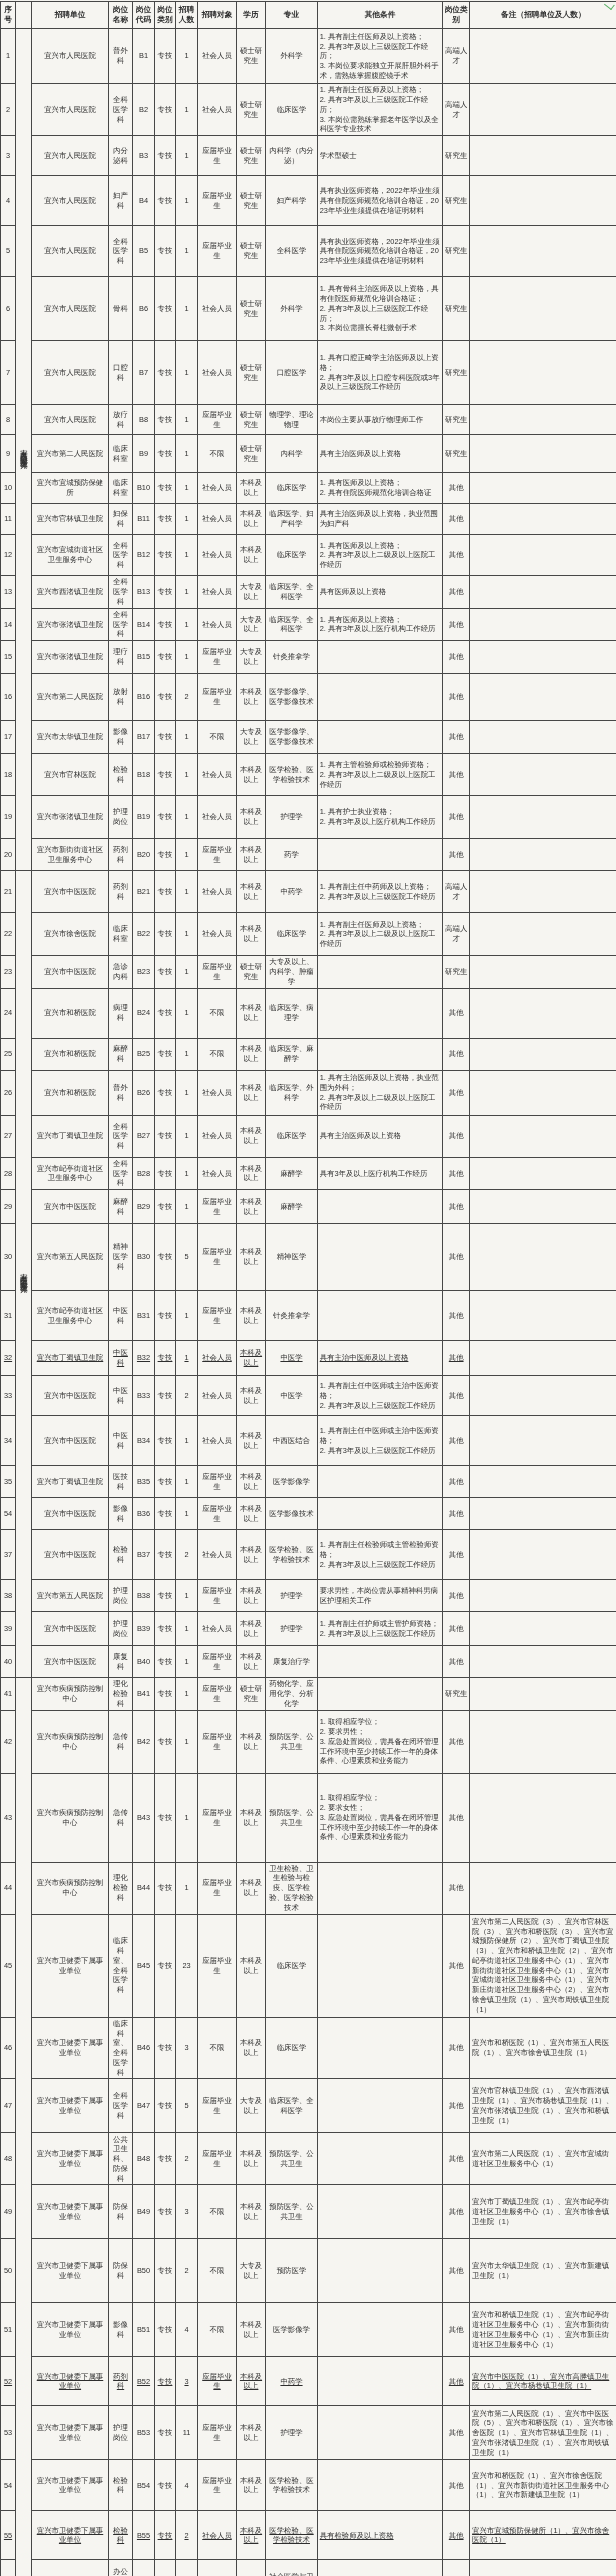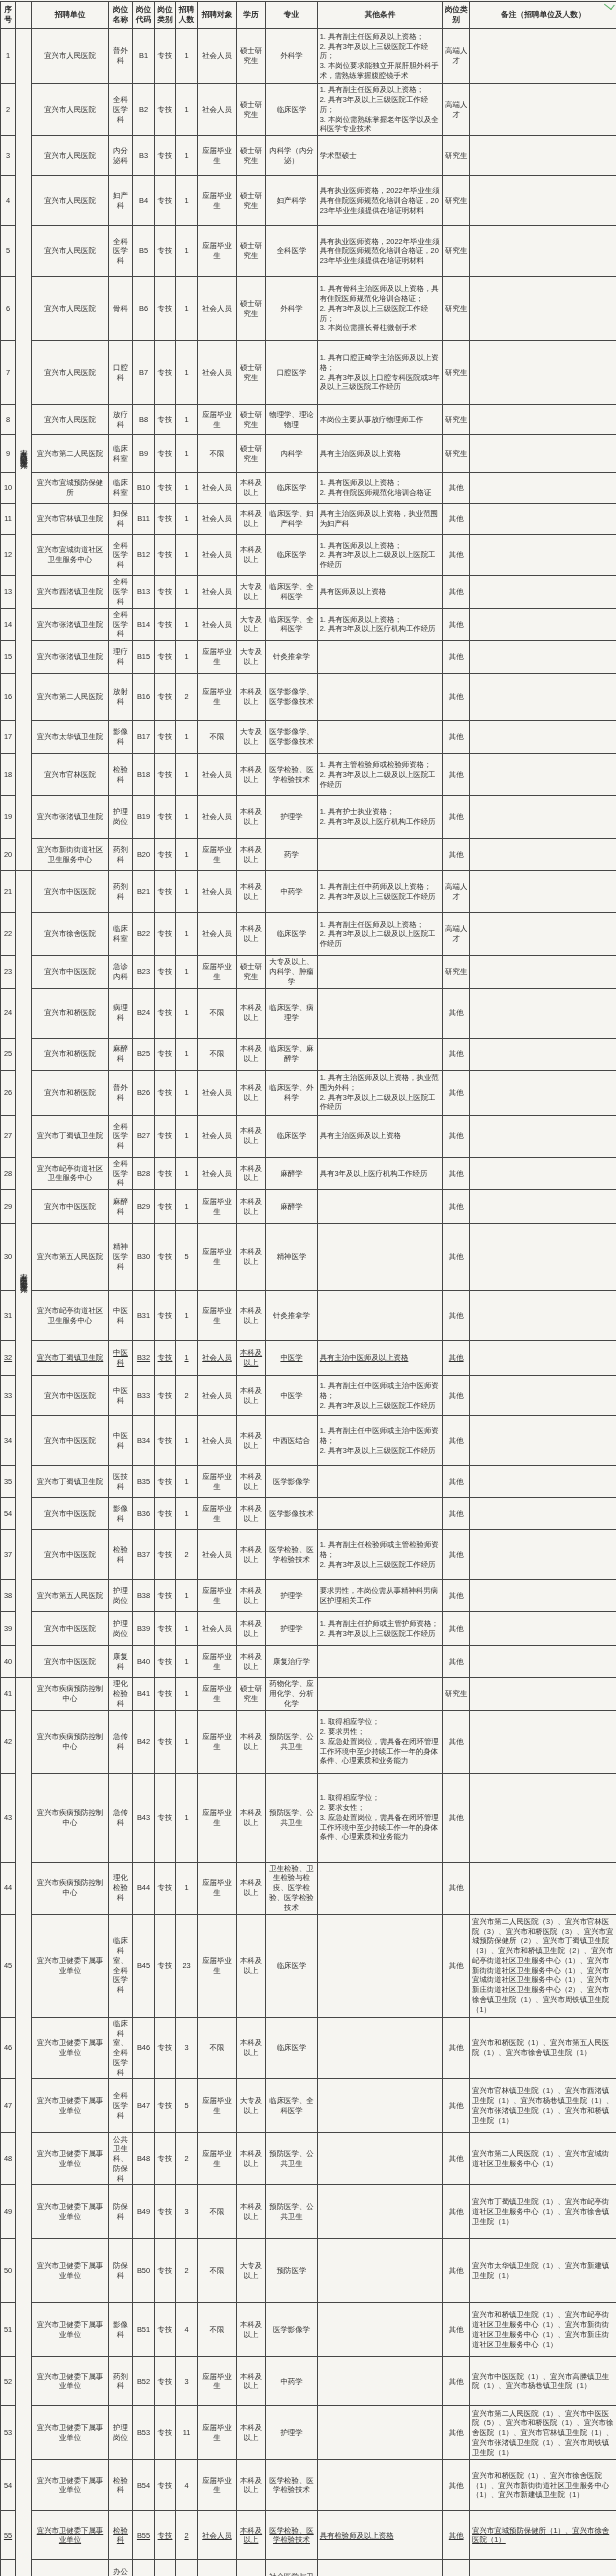--- a/index.html
+++ b/index.html
@@ -815,21 +815,21 @@
         <td class="c">B51</td>
         <td class="c">专技</td>
         <td class="c">4</td>
         <td class="c">不限</td>
         <td class="c">本科及以上</td>
         <td class="c">医学影像学</td>
         <td class="l"></td>
         <td class="c">其他</td>
         <td class="l">宜兴市和桥镇卫生院（1）、宜兴市屺亭街道社区卫生服务中心（1）、宜兴市新街街道社区卫生服务中心（1）、宜兴市新庄街道社区卫生服务中心（1）</td>
       </tr>
-      <tr style="height: 49px;">
+      <tr style="height: 49px; text-decoration: underline;">
         <td class="c">52</td>
         <td class="c">宜兴市卫健委下属事业单位</td>
         <td class="c">药剂科</td>
         <td class="c">B52</td>
         <td class="c">专技</td>
         <td class="c">3</td>
         <td class="c">应届毕业生</td>
         <td class="c">本科及以上</td>
         <td class="c">中药学</td>
         <td class="l"></td>

